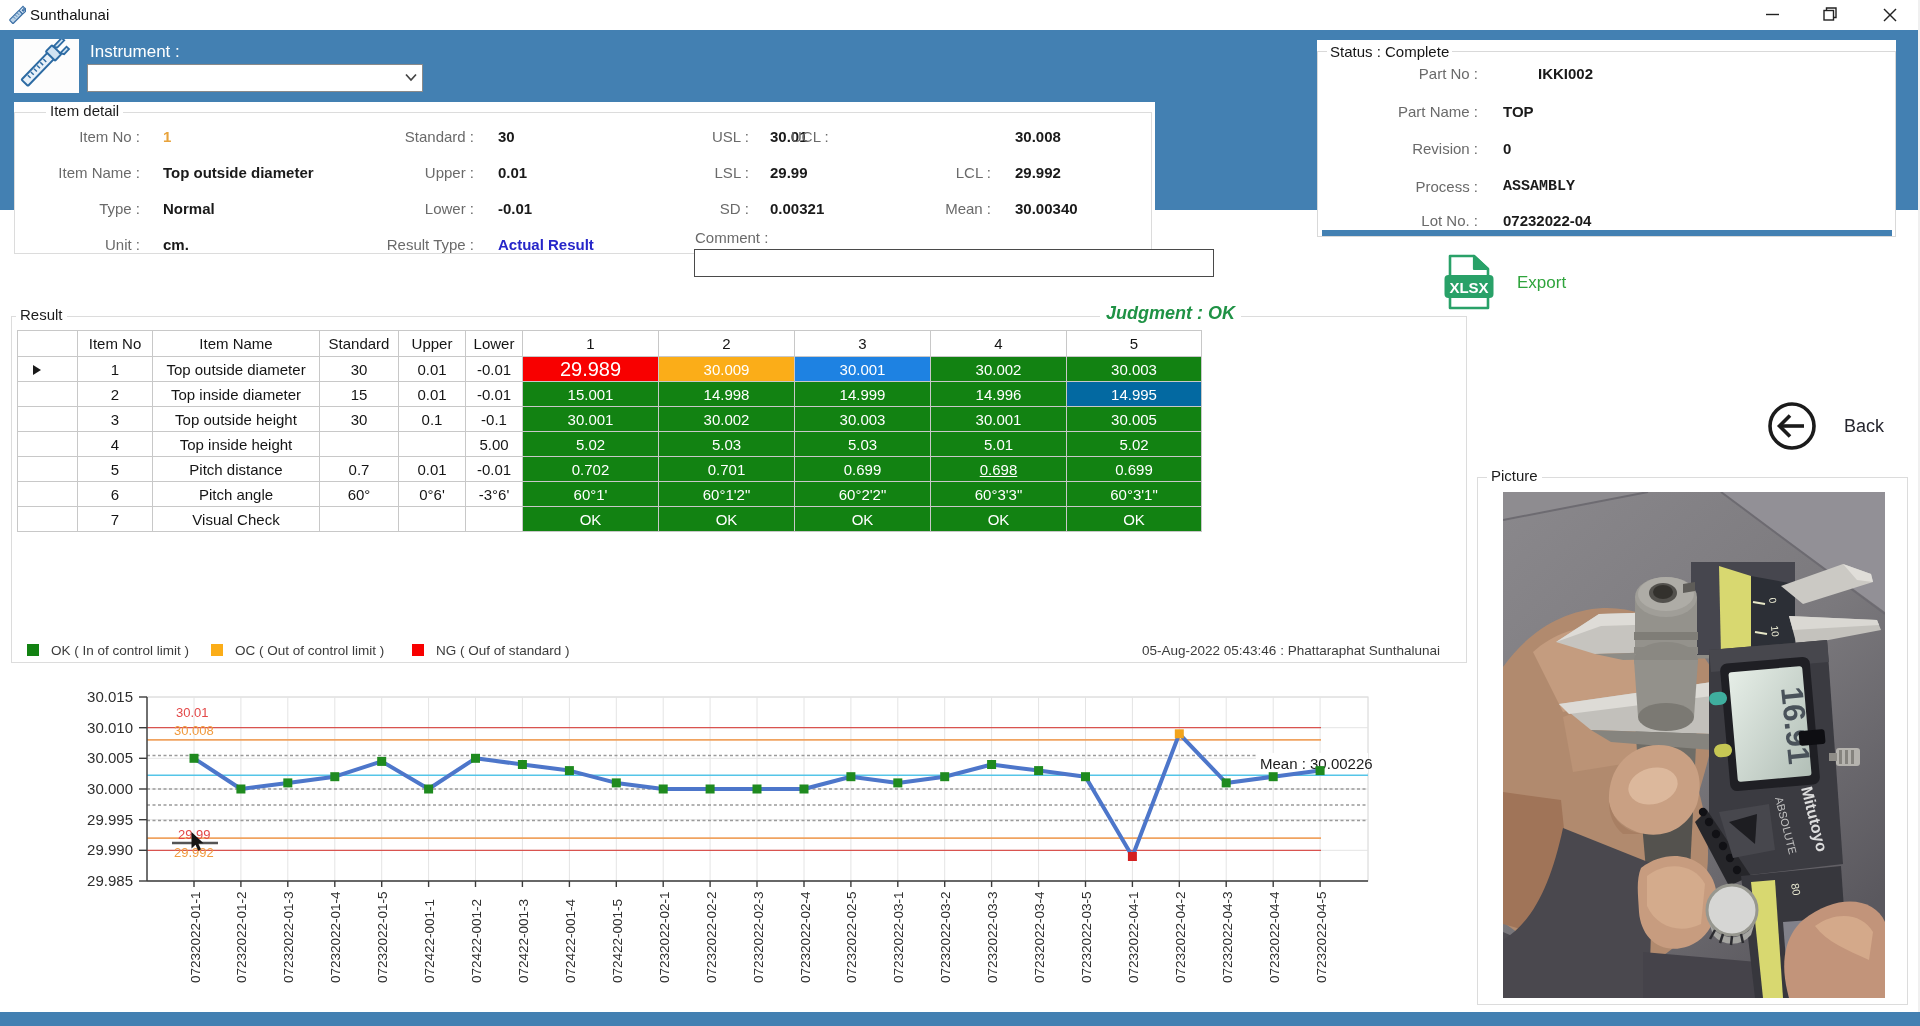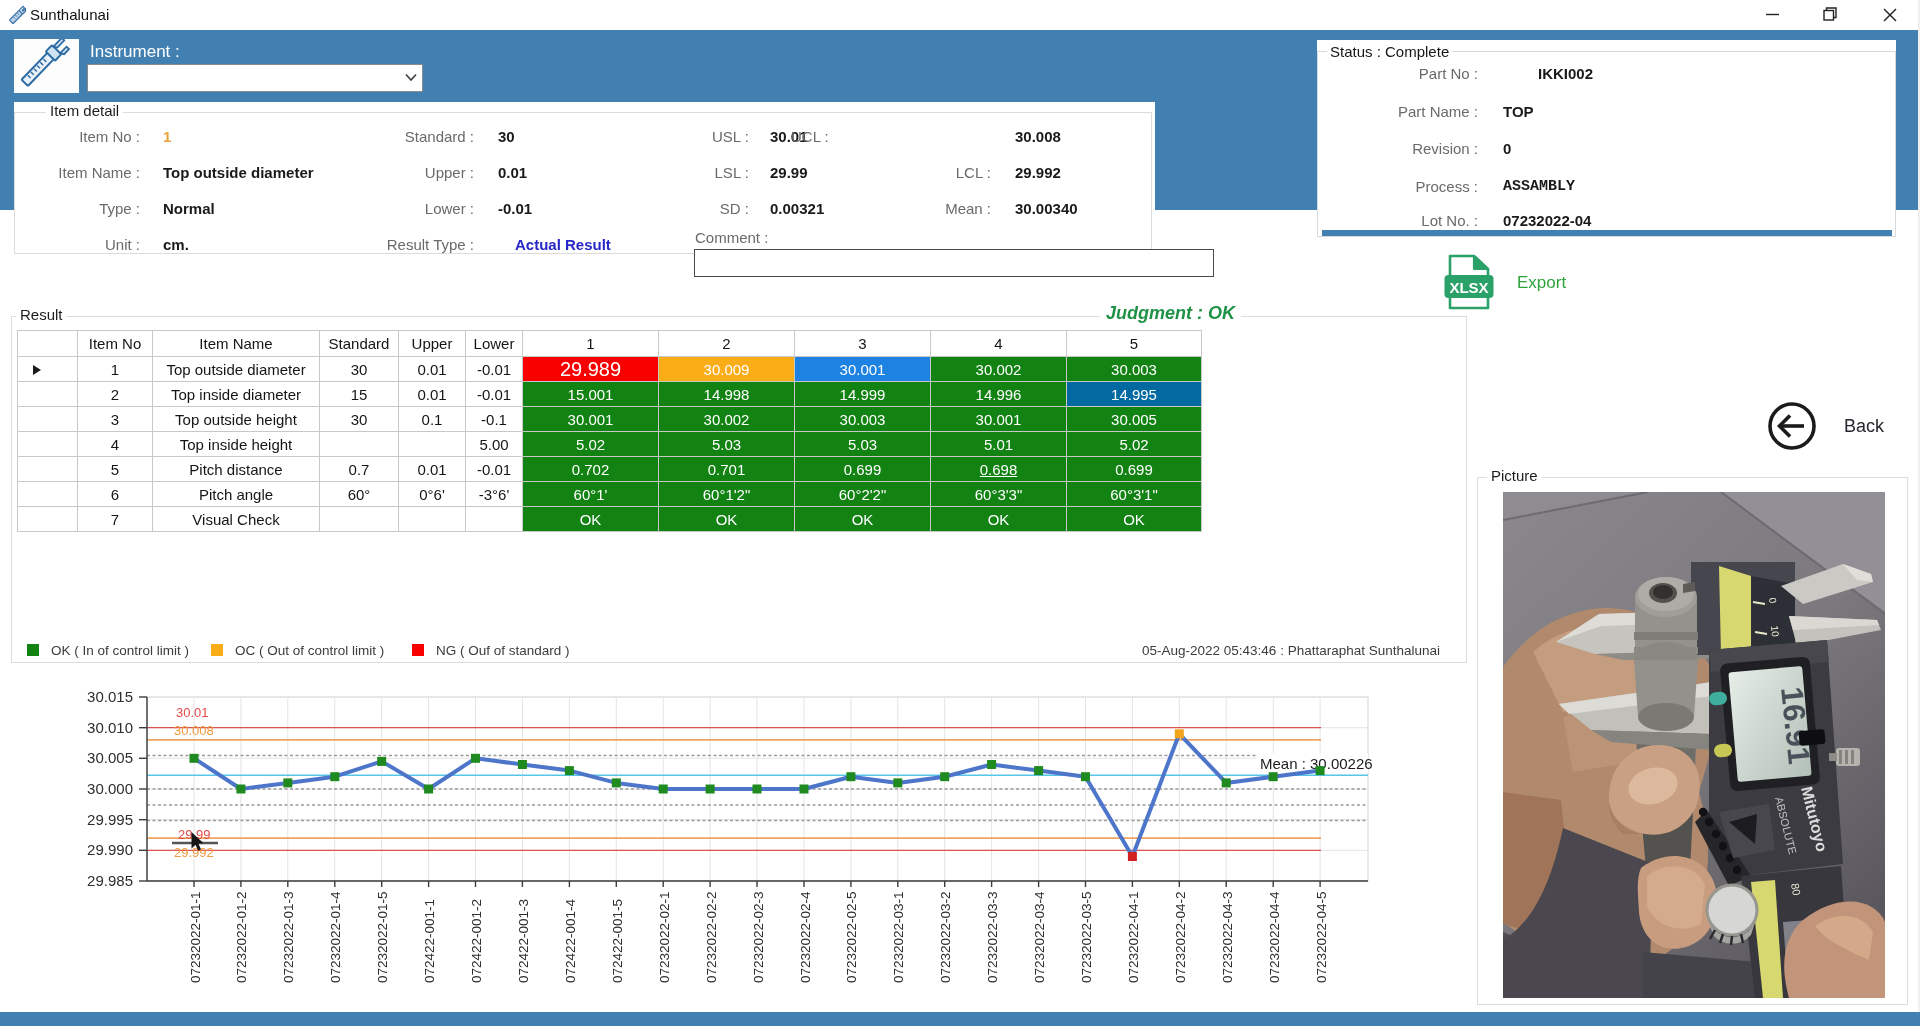--- a/index.html
+++ b/index.html
@@ -74,21 +74,21 @@
 <div class="abs val" style="left:163px;top:200px;color:#1a1a1a;">Normal</div>
 <div class="abs lbl" style="left:0;top:236px;width:140px;text-align:right;">Unit :</div>
 <div class="abs val" style="left:163px;top:236px;color:#1a1a1a;">cm.</div>
 <div class="abs lbl" style="left:274px;top:128px;width:200px;text-align:right;">Standard :</div>
 <div class="abs val" style="left:498px;top:128px;color:#1a1a1a;">30</div>
 <div class="abs lbl" style="left:274px;top:164px;width:200px;text-align:right;">Upper :</div>
 <div class="abs val" style="left:498px;top:164px;color:#1a1a1a;">0.01</div>
 <div class="abs lbl" style="left:274px;top:200px;width:200px;text-align:right;">Lower :</div>
 <div class="abs val" style="left:498px;top:200px;color:#1a1a1a;">-0.01</div>
 <div class="abs lbl" style="left:274px;top:236px;width:200px;text-align:right;">Result Type :</div>
-<div class="abs val" style="left:498px;top:236px;color:#2626c9;margin-left:17px;">Actual Result</div>
+<div class="abs val" style="left:498px;top:236px;color:#2626c9;">Actual Result</div>
 <div class="abs lbl" style="left:549px;top:128px;width:200px;text-align:right;">USL :</div>
 <div class="abs val" style="left:770px;top:128px;">30.01</div>
 <div class="abs lbl" style="left:549px;top:164px;width:200px;text-align:right;">LSL :</div>
 <div class="abs val" style="left:770px;top:164px;">29.99</div>
 <div class="abs lbl" style="left:549px;top:200px;width:200px;text-align:right;">SD :</div>
 <div class="abs val" style="left:770px;top:200px;">0.00321</div>
 <div class="abs lbl" style="left:791px;top:128px;width:200px;text-align:left;">UCL :</div>
 <div class="abs val" style="left:1015px;top:128px;">30.008</div>
 <div class="abs lbl" style="left:791px;top:164px;width:200px;text-align:right;">LCL :</div>
 <div class="abs val" style="left:1015px;top:164px;">29.992</div>

